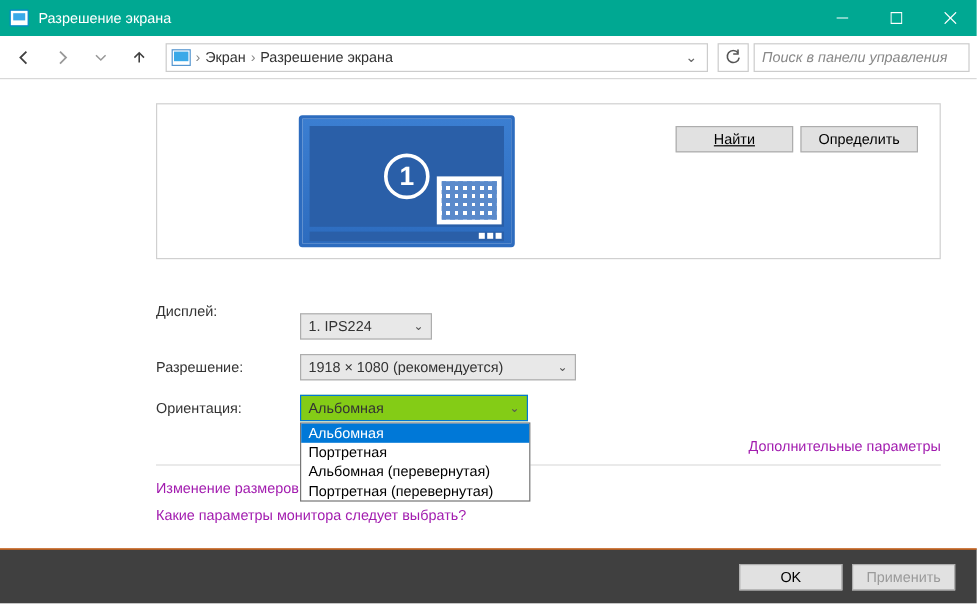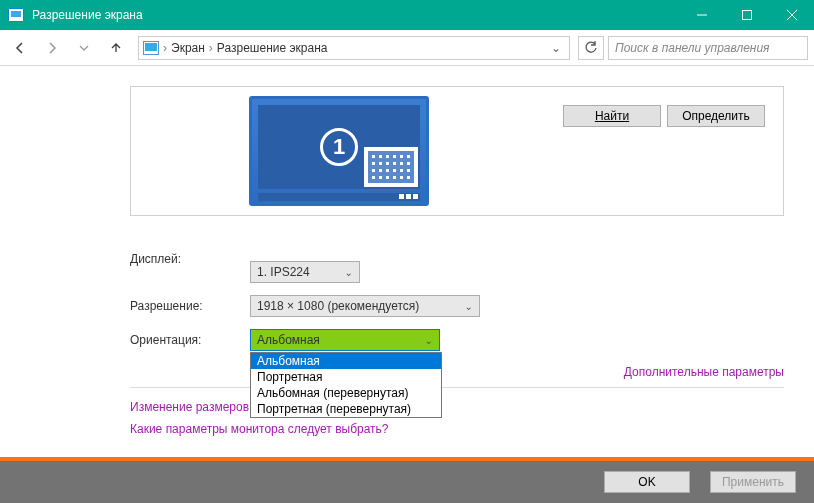--- a/index.html
+++ b/index.html
@@ -17,21 +17,21 @@
 .nav-arrow.active { color: #404040; }
 .nav-arrow svg { width: 14px; height: 14px; }
 
 .address { flex: 1; height: 24px; border: 1px solid #ccc; display: flex; align-items: center; padding: 0 4px; font-size: 12px; color: #333; gap: 4px; margin: 0 4px; }
 .addr-icon { width: 16px; height: 14px; background: #fff; border: 1px solid #5596d0; position: relative; flex-shrink:0; }
 .addr-icon::after { content:''; position:absolute; top:1px; left:1px; right:1px; bottom:3px; background:#3aa9e8; }
 .addr-sep { color: #888; }
 .addr-expand { margin-left: auto; color: #666; cursor: pointer; padding: 0 4px; }
 
 .refresh-btn { width: 26px; height: 24px; border: 1px solid #ccc; display: flex; align-items: center; justify-content: center; cursor: pointer; }
-.search-box { width: 200px; height: 24px; border: 1px solid #ccc; padding: 0 6px; font-size: 12px; color: #888; font-style: italic; display: flex; align-items: center; }
+.search-box { width: 180px; height: 24px; border: 1px solid #ccc; padding: 0 6px; font-size: 12px; color: #888; font-style: italic; display: flex; align-items: center; }
 
 .body-area { position: absolute; top: 66px; left: 0; right: 0; bottom: 46px; overflow: visible; }
 
 .content { margin-left: 130px; margin-right: 30px; padding-top: 20px; }
 
 .page-title { color: #00695c; font-size: 16px; font-weight: normal; margin-bottom: 14px; }
 
 .monitor-box { border: 1px solid #d0d0d0; height: 130px; display: flex; align-items: center; padding: 0 18px; margin-bottom: 18px; position: relative; }
 .monitor-preview { margin-left: 100px; }
 .monitor-outer { width: 180px; height: 110px; background: linear-gradient(#3b7ed1, #2d6cbf); border: 3px solid #2d6cbf; border-radius: 3px; position: relative; }
@@ -60,21 +60,21 @@
 .dropdown-list .opt.sel { background: #0078d7; color: #fff; }
 
 .link-row { margin: 14px 0 8px; text-align: right; font-size: 12px; }
 .link { color: #a21caf; cursor: pointer; }
 
 .divider { border-top: 1px solid #dcdcdc; margin: 6px 0; }
 
 .bottom-links { font-size: 12px; padding-top: 6px; }
 .bottom-links .link { display: block; margin-bottom: 8px; }
 
-.footer { position: absolute; bottom: 0; left: 0; right: 0; height: 46px; background: #737373; border-top: 4px solid #f97316; display: flex; align-items: center; justify-content: flex-end; padding: 0 18px; gap: 20px; }
+.footer { position: absolute; bottom: 0; left: 0; right: 0; height: 46px; background: #404040; border-top: 1px solid #f97316; display: flex; align-items: center; justify-content: flex-end; padding: 0 18px; gap: 8px; }
 .footer .win-btn { width: 86px; }
 .footer .win-btn.disabled { color: #9a9a9a; }
 </style>
 </head>
 <body>
 
 <div class="titlebar">
   <div class="app-icon"></div>
   <div class="title">Разрешение экрана</div>
   <div class="wbtn">

